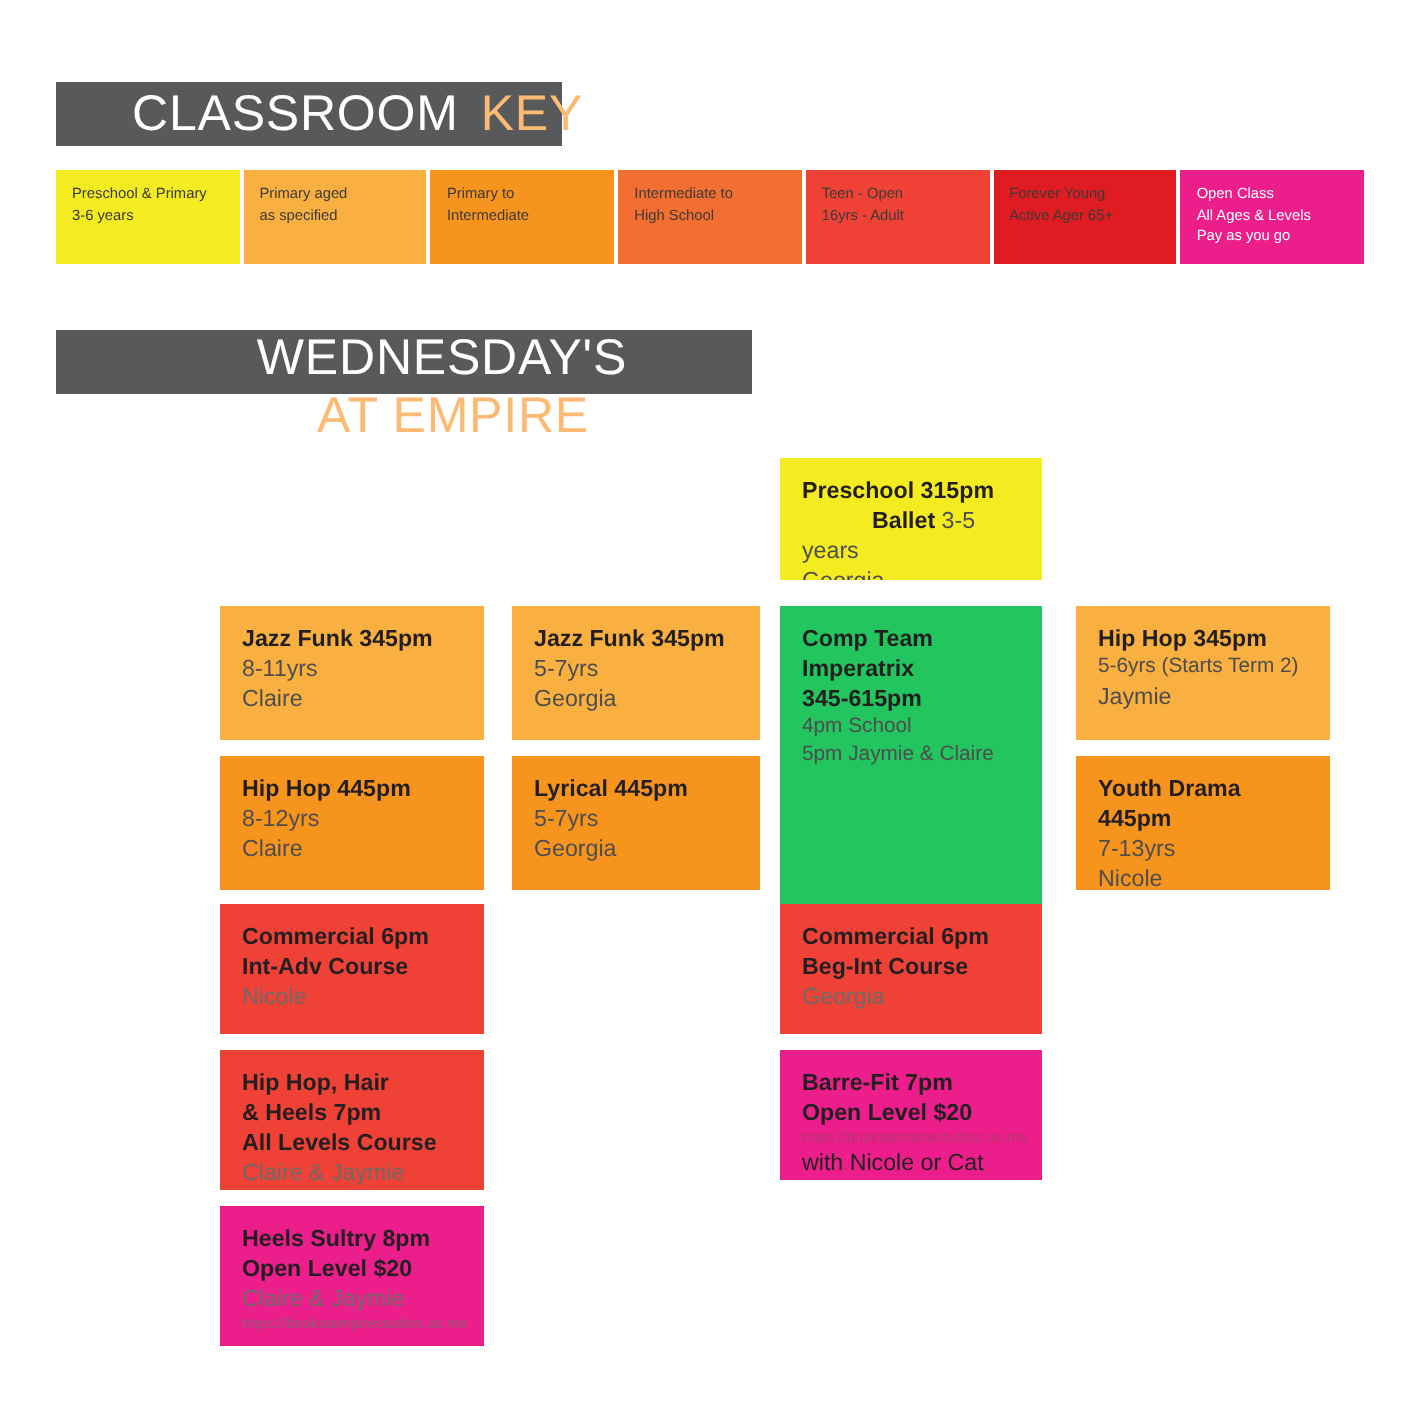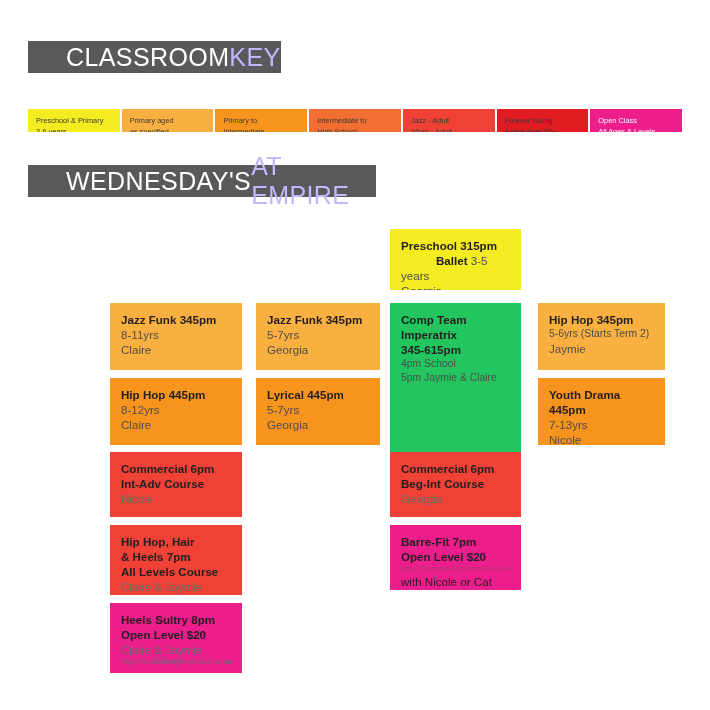--- a/index.html
+++ b/index.html
@@ -21,44 +21,43 @@
   }
   .section-bar .bar-title {
     font-size: 25px;
     letter-spacing: 0.4px;
     color: #ffffff;
     font-weight: 400;
   }
   .section-bar .bar-title-accent {
     font-size: 25px;
     letter-spacing: 0.4px;
-    color: #c4b5fd;
+    color: #fdba74;
     font-weight: 400;
-    margin-left: 0;
+    margin-left: 11px;
   }
 
   #classroom-key-bar { left: 28px; top: 41px; width: 253px; height: 32px; }
-  #wednesday-bar     { left: 28px; top: 165px; width: 348px; height: 32px; }
+  #wednesday-bar     { left: 28px; top: 165px; width: 348px; height: 32px; flex-direction: column; }
 
   
   #key-row {
     position: absolute;
     left: 28px; top: 85px;
     width: 654px; height: 47px;
     display: flex;
     gap: 2px;
   }
   .key-swatch {
     flex: 1 1 0;
     padding: 7px 8px 0 8px;
     font-size: 7.4px;
     line-height: 1.42;
     color: #3a3a38;
     overflow: hidden;
-    margin-top: 24px;
   }
   .key-swatch.light-text { color: #ffffff; }
   .key-swatch div { white-space: nowrap; }
 
   
   #grid { position: absolute; left: 0; top: 197px; width: 710px; height: 513px; }
 
   .time-label {
     position: absolute;
     right: 0;
@@ -114,21 +113,21 @@
       </div>
       <div class="key-swatch" style="background: rgb(247, 148, 30);">
         <div>Primary to</div>
         <div>Intermediate</div>
       </div>
       <div class="key-swatch" style="background: rgb(242, 111, 49);">
         <div>Intermediate to</div>
         <div>High School</div>
       </div>
       <div class="key-swatch" style="background: rgb(239, 65, 54);">
-        <div>Jazz - Adult</div>
+        <div>Teen - Open</div>
         <div>16yrs - Adult</div>
       </div>
       <div class="key-swatch" style="background: rgb(224, 27, 34);">
         <div>Forever Young</div>
         <div>Active Ager 65+</div>
       </div>
       <div class="key-swatch light-text" style="background: rgb(236, 30, 140);">
         <div>Open Class</div>
         <div>All Ages &amp; Levels</div>
         <div>Pay as you go</div>

